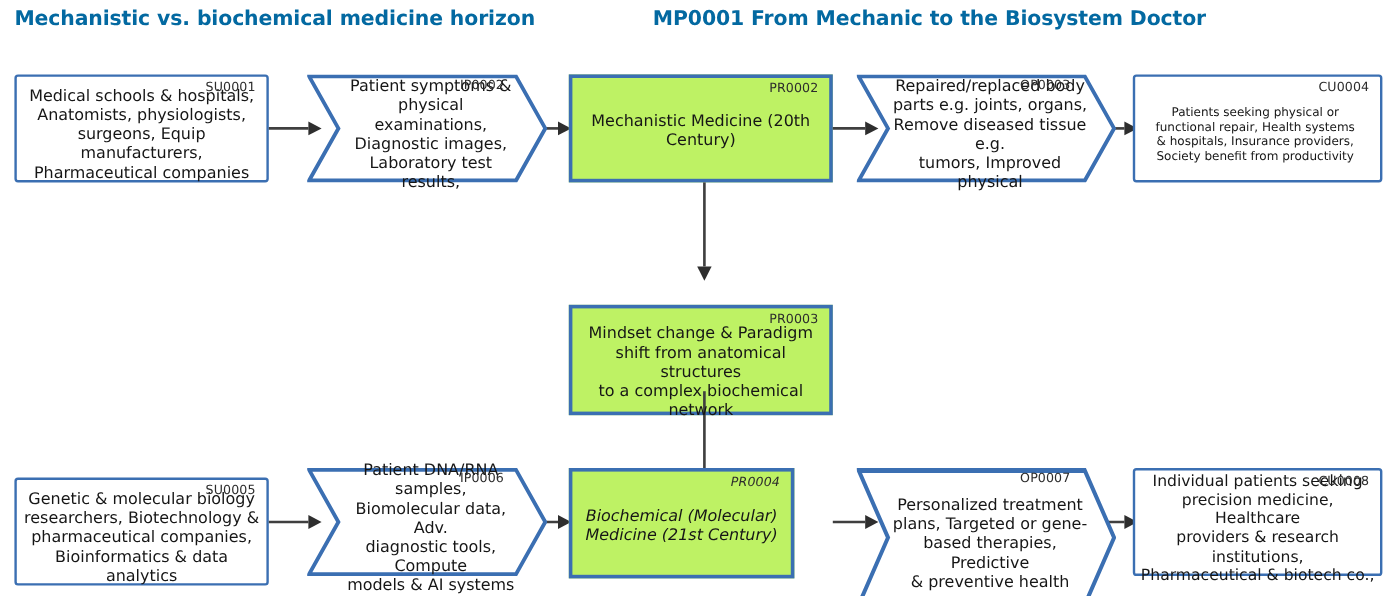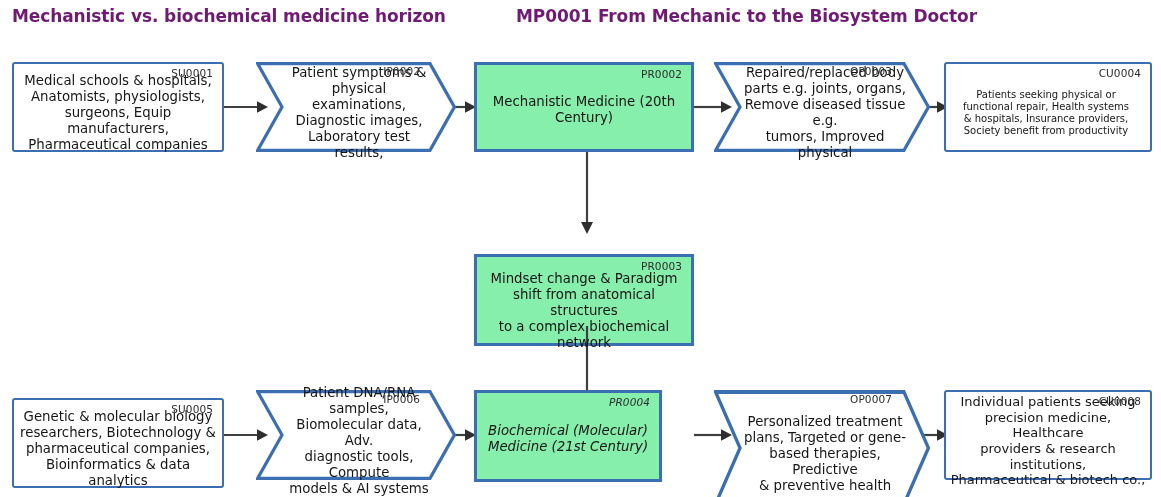--- a/index.html
+++ b/index.html
@@ -13,26 +13,26 @@
     position: relative;
     font-family: "DejaVu Sans", "Liberation Sans", sans-serif;
     overflow: hidden;
   }
 
   
   .title {
     position: absolute;
     font-weight: bold;
     font-size: 17px;
-    color: #701a75;
+    color: #0369a1;
     white-space: nowrap;
     letter-spacing: -0.1px;
   }
   #title-left  { left: 12px;  top: 6px; }
-  #title-right { left: 516px; top: 6px; }
+  #title-right { left: 544px; top: 6px; }
 
   
   .node {
     position: absolute;
     box-sizing: border-box;
   }
   .node .idlab {
     position: absolute;
     top: 4px;
     right: 9px;
@@ -61,21 +61,21 @@
 
   
   .rounded {
     background: #ffffff;
     border: 2.6px solid #3B6FB2;
     border-radius: 3px;
   }
 
   
   .rect {
-    background: #86efac;
+    background: #bef264;
     border: 3px solid #3B6FB2;
     border-radius: 0;
   }
 
   
   .chev .chev-svg {
     position: absolute;
     left: 0; top: 0;
     width: 100%;
     height: 100%;

